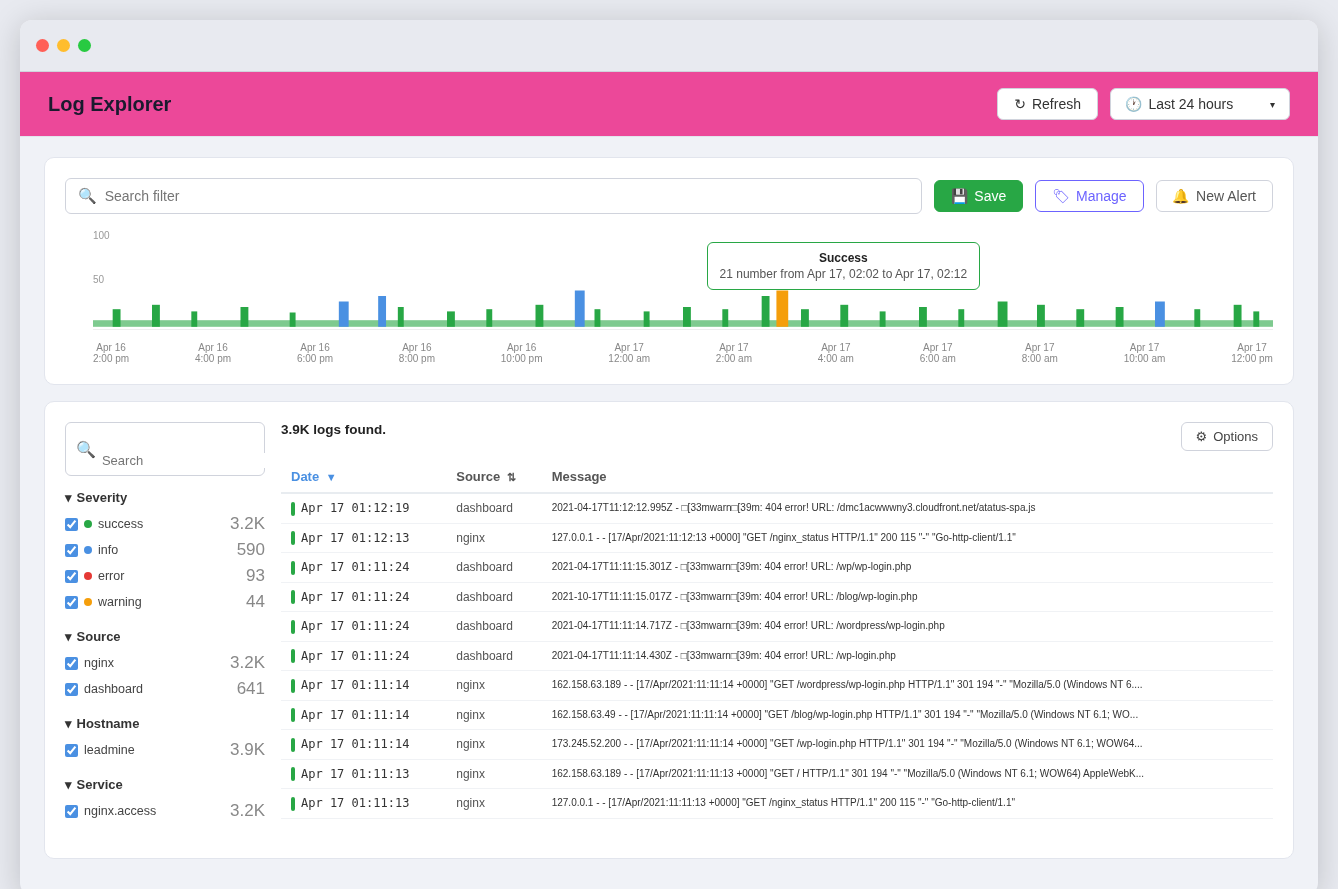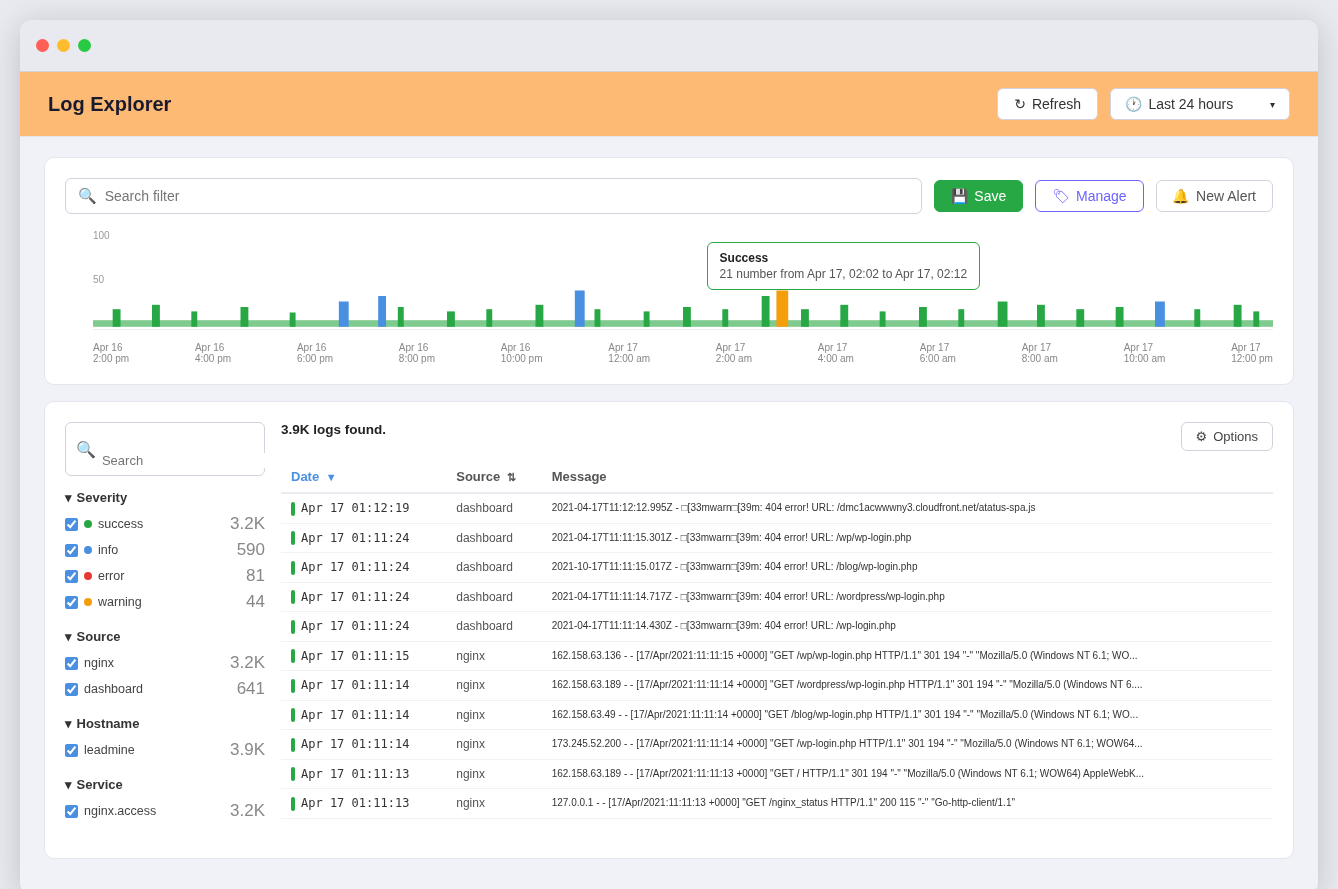--- a/index.html
+++ b/index.html
@@ -27,21 +27,21 @@
       padding: 0 16px;
       gap: 8px;
       border-bottom: 1px solid #d0d3dc;
     }
     .dot { width: 13px; height: 13px; border-radius: 50%; }
     .dot-red { background: #ff5f57; }
     .dot-yellow { background: #ffbd2e; }
     .dot-green { background: #28ca41; }
 
     .header {
-      background: #fdba74;
+      background: #ec4899;
       padding: 16px 28px;
       display: flex;
       align-items: center;
       justify-content: space-between;
       border-bottom: 1px solid #e2e5ed;
     }
     .header-title {
       font-size: 20px;
       font-weight: 600;
       color: #1a1a2e;
@@ -342,21 +342,21 @@
         <button class="btn btn-outline-purple">
           <span>🏷</span>
           <span>Manage</span>
         </button>
         <button class="btn btn-outline-bell">
           <span>🔔</span>
           <span>New Alert</span>
         </button>
       </div>
 
-      <div style="position:relative; padding-left: 28px;">
+      <div style="position:relative; padding-left: 28px; text-align: center;">
         <div class="chart-area">
           <span class="y-label y100">100</span>
           <span class="y-label y50">50</span>
           <svg class="chart-svg" viewBox="0 0 1200 90" preserveAspectRatio="none">
 
             <rect x="0" y="82" width="1200" height="6" fill="#28a745" opacity="0.6"></rect>
 
             <rect x="20" y="72" width="8" height="16" fill="#28a745"></rect>
             <rect x="60" y="68" width="8" height="20" fill="#28a745"></rect>
             <rect x="100" y="74" width="6" height="14" fill="#28a745"></rect>
@@ -436,21 +436,21 @@
             <div class="filter-item">
               <input type="checkbox" checked="" style="">
               <span class="sev-dot sev-blue"></span>
               <span class="filter-item-label">info</span>
               <span class="filter-item-count">590</span>
             </div>
             <div class="filter-item">
               <input type="checkbox" checked="" style="">
               <span class="sev-dot sev-red"></span>
               <span class="filter-item-label">error</span>
-              <span class="filter-item-count">81</span>
+              <span class="filter-item-count">93</span>
             </div>
             <div class="filter-item">
               <input type="checkbox" checked="" style="">
               <span class="sev-dot sev-yellow"></span>
               <span class="filter-item-label">warning</span>
               <span class="filter-item-count">44</span>
             </div>
           </div>
 
           <div class="filter-group">
@@ -524,20 +524,27 @@
             <tbody id="log-tbody">
             <tr>
     <td class="date-cell">
       <span style="display:inline-block;width:4px;height:14px;background:#28a745;border-radius:2px;vertical-align:middle;margin-right:6px;"></span>Apr 17 01:12:19
     </td>
     <td class="source-cell">dashboard</td>
     <td class="msg-cell">2021-04-17T11:12:12.995Z - □[33mwarn□[39m: 404 error! URL: /dmc1acwwwny3.cloudfront.net/atatus-spa.js</td>
   </tr>
                 <tr>
     <td class="date-cell">
+      <span style="display:inline-block;width:4px;height:14px;background:#28a745;border-radius:2px;vertical-align:middle;margin-right:6px;"></span>Apr 17 01:12:13
+    </td>
+    <td class="source-cell">nginx</td>
+    <td class="msg-cell">127.0.0.1 - - [17/Apr/2021:11:12:13 +0000] "GET /nginx_status HTTP/1.1" 200 115 "-" "Go-http-client/1.1"</td>
+  </tr>
+                <tr>
+    <td class="date-cell">
       <span style="display:inline-block;width:4px;height:14px;background:#28a745;border-radius:2px;vertical-align:middle;margin-right:6px;"></span>Apr 17 01:11:24
     </td>
     <td class="source-cell">dashboard</td>
     <td class="msg-cell">2021-04-17T11:11:15.301Z - □[33mwarn□[39m: 404 error! URL: /wp/wp-login.php</td>
   </tr>
                 <tr>
     <td class="date-cell">
       <span style="display:inline-block;width:4px;height:14px;background:#28a745;border-radius:2px;vertical-align:middle;margin-right:6px;"></span>Apr 17 01:11:24
     </td>
     <td class="source-cell">dashboard</td>
@@ -549,27 +556,20 @@
     </td>
     <td class="source-cell">dashboard</td>
     <td class="msg-cell">2021-04-17T11:11:14.717Z - □[33mwarn□[39m: 404 error! URL: /wordpress/wp-login.php</td>
   </tr>
                 <tr>
     <td class="date-cell">
       <span style="display:inline-block;width:4px;height:14px;background:#28a745;border-radius:2px;vertical-align:middle;margin-right:6px;"></span>Apr 17 01:11:24
     </td>
     <td class="source-cell">dashboard</td>
     <td class="msg-cell">2021-04-17T11:11:14.430Z - □[33mwarn□[39m: 404 error! URL: /wp-login.php</td>
-  </tr>
-                <tr>
-    <td class="date-cell">
-      <span style="display:inline-block;width:4px;height:14px;background:#28a745;border-radius:2px;vertical-align:middle;margin-right:6px;"></span>Apr 17 01:11:15
-    </td>
-    <td class="source-cell">nginx</td>
-    <td class="msg-cell">162.158.63.136 - - [17/Apr/2021:11:11:15 +0000] "GET /wp/wp-login.php HTTP/1.1" 301 194 "-" "Mozilla/5.0 (Windows NT 6.1; WO...</td>
   </tr>
                 <tr>
     <td class="date-cell">
       <span style="display:inline-block;width:4px;height:14px;background:#28a745;border-radius:2px;vertical-align:middle;margin-right:6px;"></span>Apr 17 01:11:14
     </td>
     <td class="source-cell">nginx</td>
     <td class="msg-cell">162.158.63.189 - - [17/Apr/2021:11:11:14 +0000] "GET /wordpress/wp-login.php HTTP/1.1" 301 194 "-" "Mozilla/5.0 (Windows NT 6....</td>
   </tr>
                 <tr>
     <td class="date-cell">

